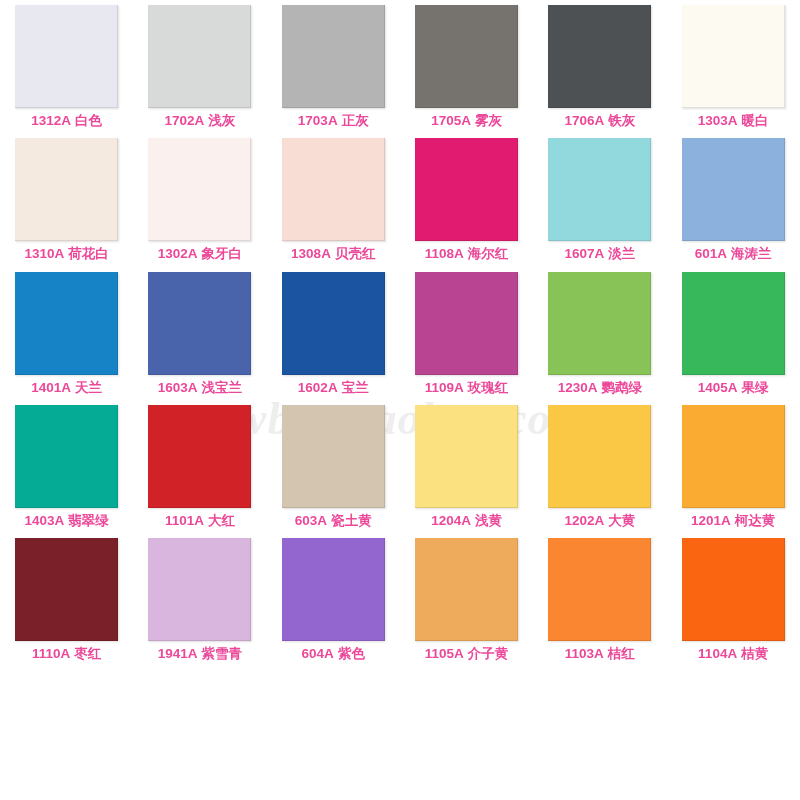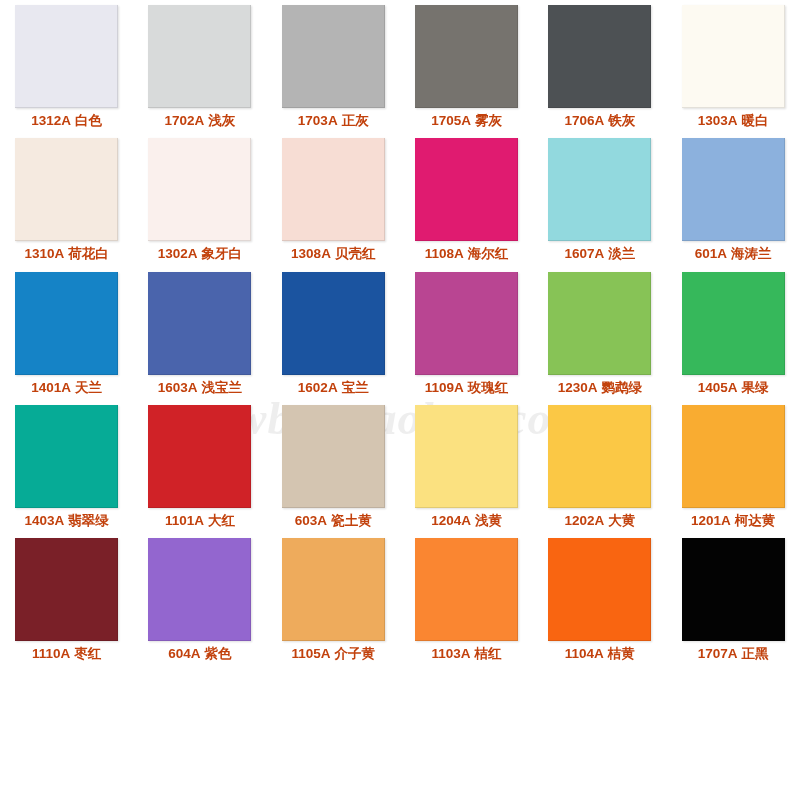--- a/index.html
+++ b/index.html
@@ -66,21 +66,21 @@
     box-sizing: border-box;
     border-right: 1px solid rgba(0, 0, 0, 0.10);
     border-bottom: 1px solid rgba(0, 0, 0, 0.10);
     box-shadow: 1px 1px 2px rgba(0, 0, 0, 0.13);
   }
 
   .swatch-label {
     margin-top: 4px;
     font-size: 13.5px;
     font-weight: 700;
-    color: #c2410c;
+    color: #ec4899;
     white-space: nowrap;
     letter-spacing: 0px;
     line-height: 16px;
     text-align: center;
   }
 
   .swatch-label .code {
     font-family: "Liberation Sans", "DejaVu Sans", sans-serif;
   }
   .swatch-label .name {
@@ -190,34 +190,34 @@
       </div>
       <div class="swatch-cell">
         <div class="swatch-chip" style="background-color: rgb(249, 172, 49);"></div>
         <div class="swatch-label"><span class="code">1201A</span><span class="name">柯达黄</span></div>
       </div>
       <div class="swatch-cell">
         <div class="swatch-chip" style="background-color: rgb(122, 32, 40);"></div>
         <div class="swatch-label"><span class="code">1110A</span><span class="name">枣红</span></div>
       </div>
       <div class="swatch-cell">
+        <div class="swatch-chip" style="background-color: rgb(216, 182, 221);"></div>
+        <div class="swatch-label"><span class="code">1941A</span><span class="name">紫雪青</span></div>
+      </div>
+      <div class="swatch-cell">
         <div class="swatch-chip" style="background-color: rgb(147, 102, 207);"></div>
         <div class="swatch-label"><span class="code">604A</span><span class="name">紫色</span></div>
       </div>
       <div class="swatch-cell">
         <div class="swatch-chip" style="background-color: rgb(238, 171, 92);"></div>
         <div class="swatch-label"><span class="code">1105A</span><span class="name">介子黄</span></div>
       </div>
       <div class="swatch-cell">
         <div class="swatch-chip" style="background-color: rgb(250, 134, 49);"></div>
         <div class="swatch-label"><span class="code">1103A</span><span class="name">桔红</span></div>
       </div>
       <div class="swatch-cell">
         <div class="swatch-chip" style="background-color: rgb(249, 101, 17);"></div>
         <div class="swatch-label"><span class="code">1104A</span><span class="name">桔黄</span></div>
       </div>
-      <div class="swatch-cell">
-        <div class="swatch-chip" style="background-color: rgb(3, 3, 3);"></div>
-        <div class="swatch-label"><span class="code">1707A</span><span class="name">正黑</span></div>
-      </div>
     </div>
 
 </div>
 
 </body></html>

